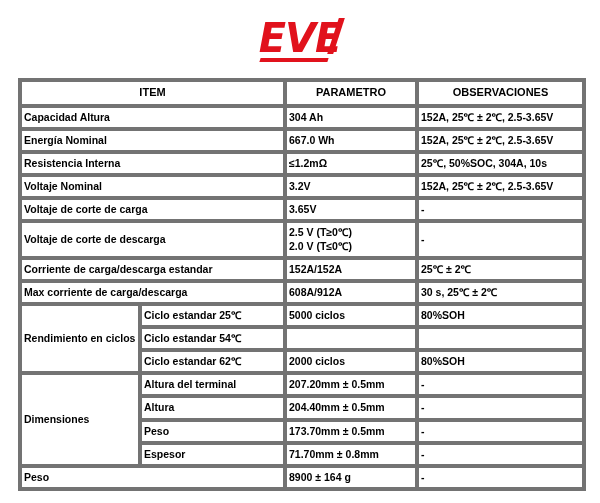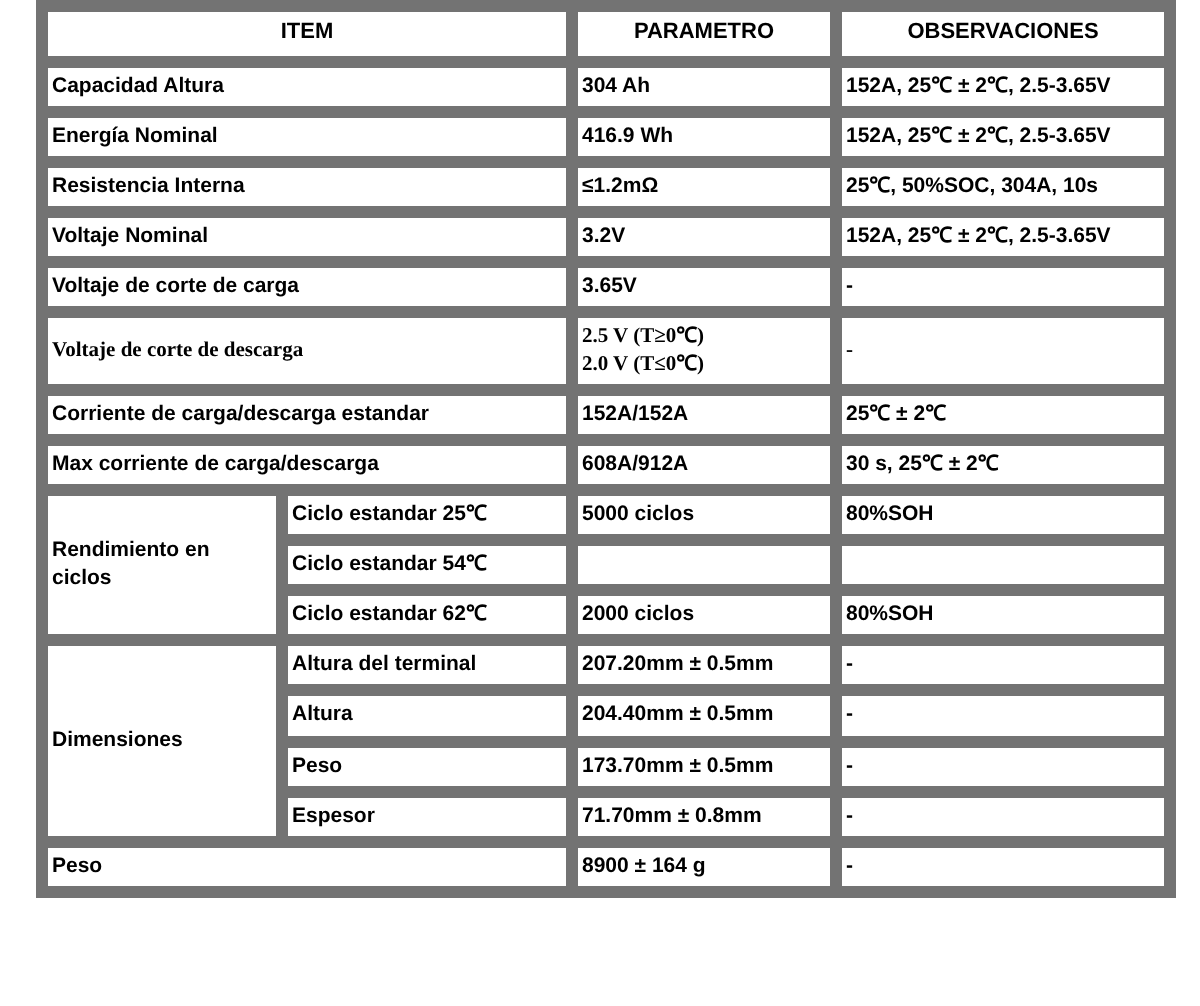--- a/index.html
+++ b/index.html
@@ -62,48 +62,54 @@
   .table-wrap {
     padding: 0 18px;
   }
   table.spec {
     border-collapse: collapse;
     width: 564px;
     table-layout: fixed;
     font-size: 10.5px;
   }
   table.spec td, table.spec th {
-    border: 6px solid #737373;
+    border: 4px solid #737373;
     vertical-align: middle;
     padding: 3px 2px;
     font-weight: bold;
     line-height: 1.25;
     word-wrap: break-word;
   }
   table.spec th {
     font-size: 11px;
     padding: 4px 2px;
   }
   .tall {
     height: 26px;
-    font-family: Liberation Serif, serif;
   }
   .twoline {
     line-height: 1.35;
   }
   .col-a { width: 120px; }
   .col-b { width: 145px; }
   .col-c { width: 132px; }
   .col-d { width: 167px; }
 </style>
 </head>
 <body>
 
 <div class="page">
 
+  <div class="logo-wrap">
+    <div class="logo">
+      <span>EVE</span>
+      <span class="logo-slash"></span>
+      <span class="logo-underline"></span>
+    </div>
+  </div>
 
   <div class="table-wrap">
     <table class="spec">
       <colgroup>
         <col class="col-a">
         <col class="col-b">
         <col class="col-c">
         <col class="col-d">
       </colgroup>
       <thead>
@@ -114,21 +120,21 @@
         </tr>
       </thead>
       <tbody>
         <tr>
           <td colspan="2">Capacidad Altura</td>
           <td>304 Ah</td>
           <td>152A, 25℃ ± 2℃, 2.5-3.65V</td>
         </tr>
         <tr>
           <td colspan="2">Energía Nominal</td>
-          <td>416.9 Wh</td>
+          <td>667.0 Wh</td>
           <td>152A, 25℃ ± 2℃, 2.5-3.65V</td>
         </tr>
         <tr>
           <td colspan="2">Resistencia Interna</td>
           <td>≤1.2mΩ</td>
           <td>25℃, 50%SOC, 304A, 10s</td>
         </tr>
         <tr>
           <td colspan="2">Voltaje Nominal</td>
           <td>3.2V</td>

